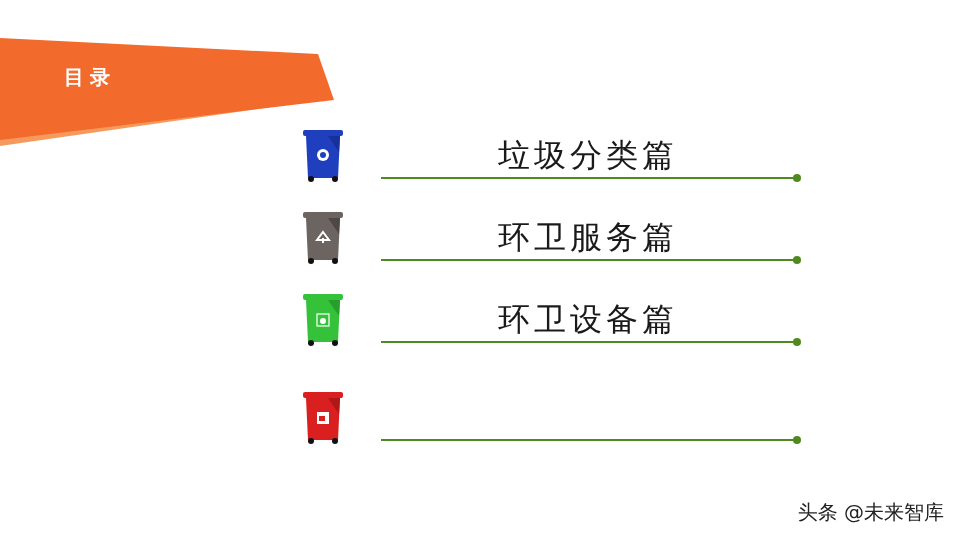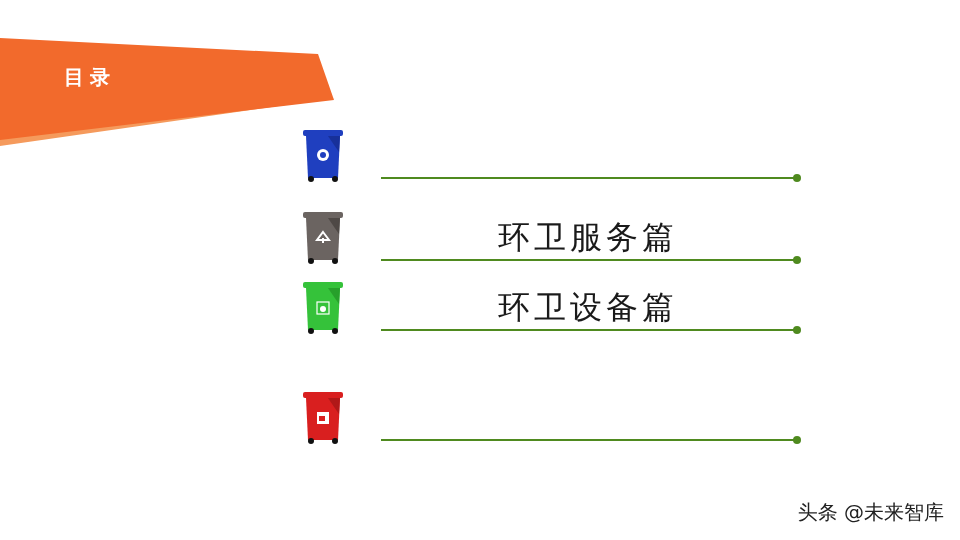--- a/index.html
+++ b/index.html
@@ -29,40 +29,41 @@
 <div class="item" style="top:128px;">
   <svg class="bin" style="top:0" viewBox="0 0 42 56">
     <rect x="1" y="2" width="40" height="6" rx="2" fill="#1f3fbf"></rect>
     <path d="M4 8 H38 L36 50 H6 Z" fill="#1f3fbf"></path>
     <path d="M26 8 H38 L37 24 Q30 14 26 8Z" fill="#17309a"></path>
     <circle cx="21" cy="27" r="6" fill="#fff"></circle>
     <circle cx="21" cy="27" r="3" fill="#1f3fbf"></circle>
     <circle cx="9" cy="51" r="3" fill="#111"></circle>
       <circle cx="33" cy="51" r="3" fill="#111"></circle>
   </svg>
+  <div class="item-label">垃圾分类篇</div>
   <div class="underline"></div>
   <div class="dot"></div>
 </div>
 
 <div class="item" style="top:210px;">
   <svg class="bin" style="top:0" viewBox="0 0 42 56">
     <rect x="1" y="2" width="40" height="6" rx="2" fill="#6b6461"></rect>
     <path d="M4 8 H38 L36 50 H6 Z" fill="#6b6461"></path>
     <path d="M26 8 H38 L37 24 Q30 14 26 8Z" fill="#4e4845"></path>
     <path d="M21 22 L27 30 H15 Z" fill="none" stroke="#fff" stroke-width="2"></path>
     <line x1="21" y1="28" x2="21" y2="33" stroke="#fff" stroke-width="2"></line>
     <circle cx="9" cy="51" r="3" fill="#111"></circle>
       <circle cx="33" cy="51" r="3" fill="#111"></circle>
   </svg>
   <div class="item-label">环卫服务篇</div>
   <div class="underline"></div>
   <div class="dot"></div>
 </div>
 
-<div class="item" style="top:280px;">
+<div class="item" style="top:292px;">
   <svg class="bin" style="top:0" viewBox="0 0 42 56">
     <rect x="1" y="2" width="40" height="6" rx="2" fill="#35c23a"></rect>
     <path d="M4 8 H38 L36 50 H6 Z" fill="#35c23a"></path>
     <path d="M26 8 H38 L37 24 Q30 14 26 8Z" fill="#27a02b"></path>
     <rect x="15" y="22" width="12" height="12" fill="none" stroke="#fff" stroke-width="1.2"></rect>
     <circle cx="21" cy="29" r="3" fill="#fff"></circle>
     <circle cx="9" cy="51" r="3" fill="#111"></circle>
       <circle cx="33" cy="51" r="3" fill="#111"></circle>
   </svg>
   <div class="item-label">环卫设备篇</div>

